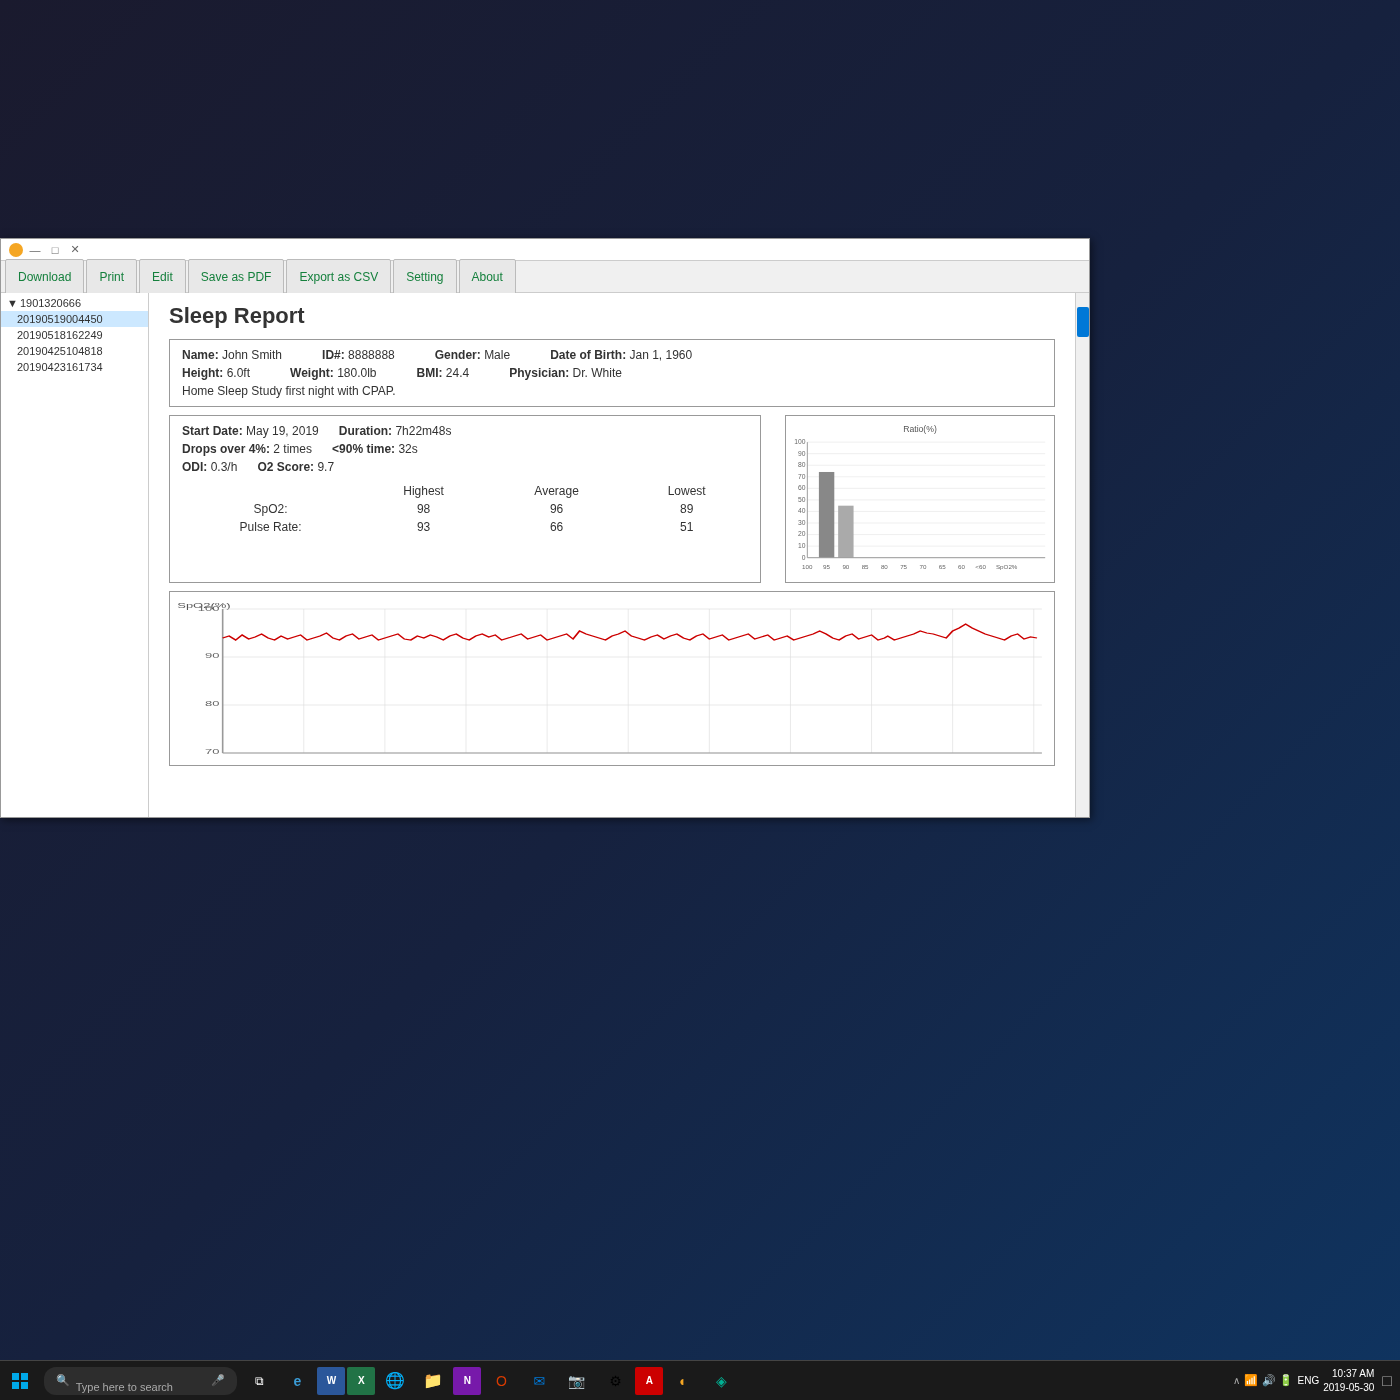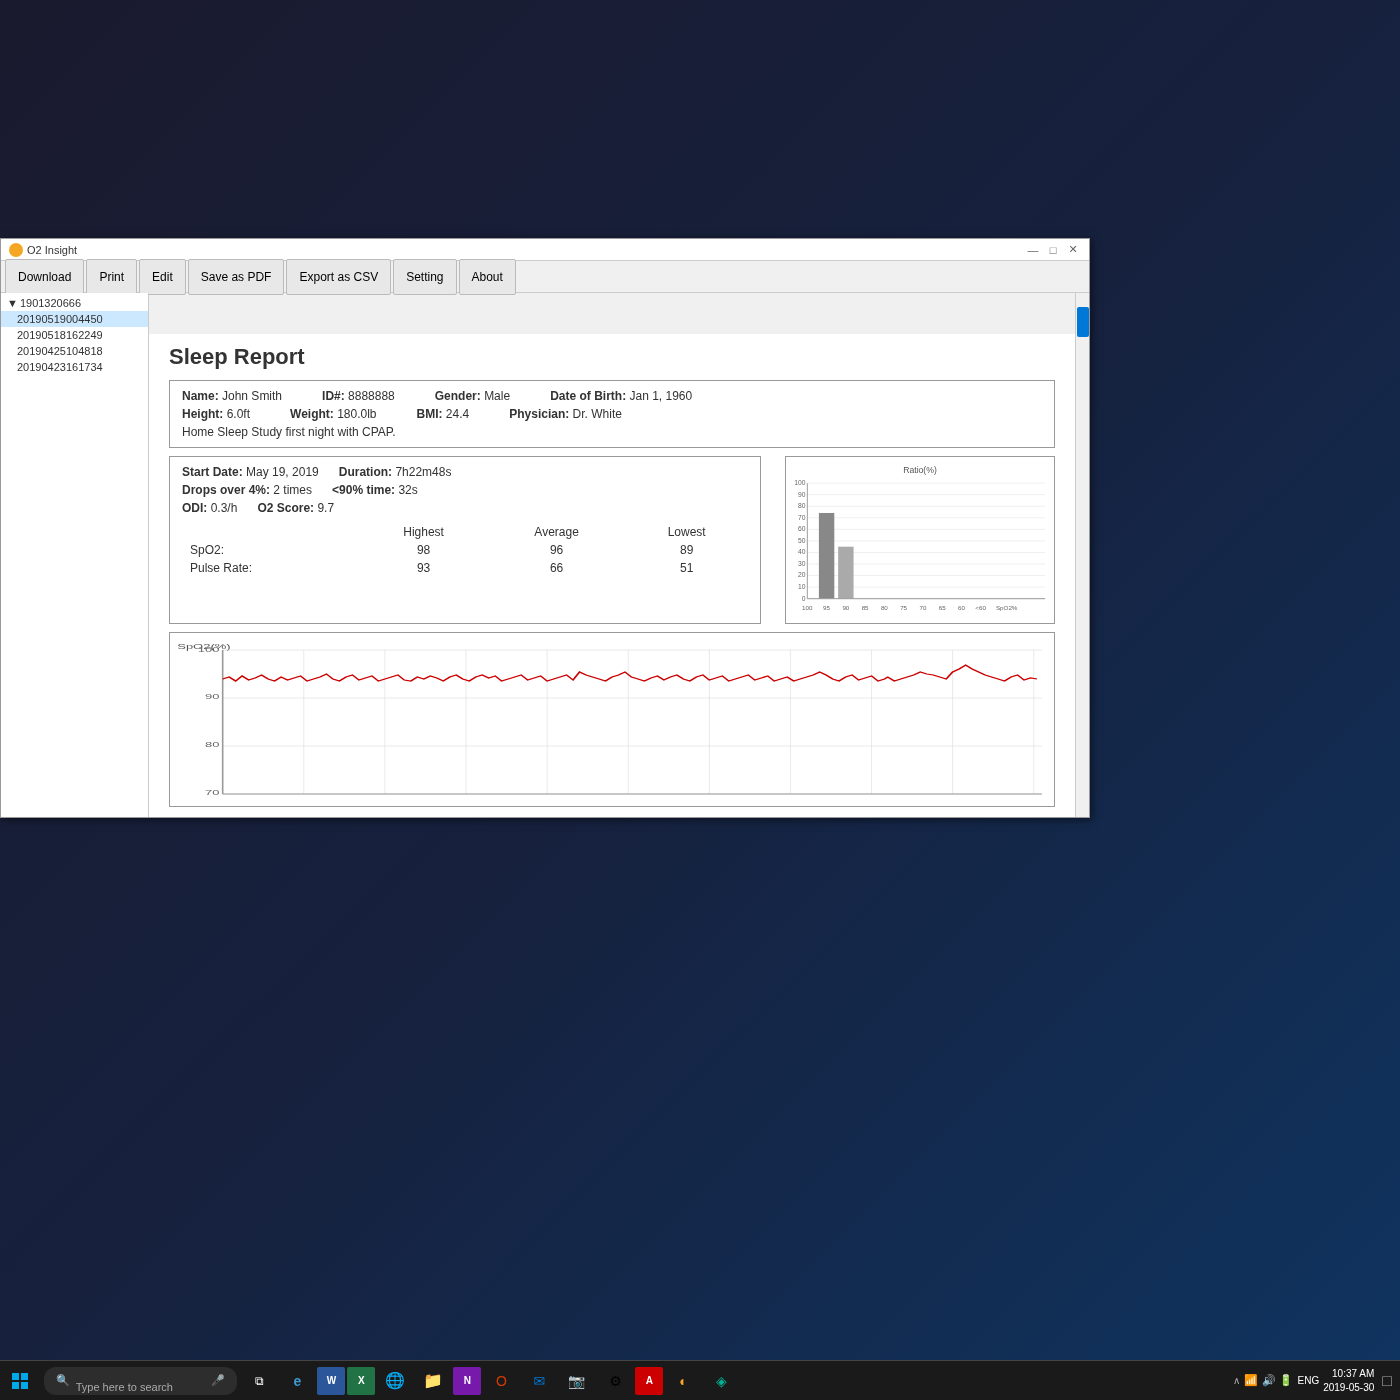--- a/index.html
+++ b/index.html
@@ -78,21 +78,21 @@
       gap: 2px;
     }
 
     .toolbar-btn {
       height: 36px;
       padding: 0 12px;
       background: #e8e8e8;
       border: 1px solid #bbb;
       cursor: pointer;
       font-size: 12px;
-      color: #000000;
+      color: #15803d;
       border-radius: 2px;
     }
 
     
     .main-layout {
       display: flex;
       height: calc(100% - 54px);
     }
 
     
@@ -131,21 +131,20 @@
     .sidebar-item.active {
       background: #cce8ff;
     }
 
     
     .content-area {
       flex: 1;
       background: #fff;
       overflow-y: auto;
       padding: 10px 20px;
-      margin-top: 41px;
     }
 
     
     .scrollbar-right {
       width: 14px;
       background: #f0f0f0;
       border-left: 1px solid #ccc;
       display: flex;
       flex-direction: column;
       align-items: center;
@@ -238,21 +237,21 @@
       padding: 2px 8px;
     }
 
     .stats-table td {
       text-align: center;
       padding: 2px 8px;
       color: #333;
     }
 
     .stats-table td:first-child {
-      text-align: left;
+      text-align: center;
     }
 
     
     .spo2-chart-container {
       border: 1px solid #999;
       background: #fff;
       padding: 4px;
       height: 175px;
       position: relative;
       overflow: hidden;
@@ -362,21 +361,20 @@
   </style>
 </head>
 <body>
 
 <div class="desktop">
 
   <div class="window">
 
     <div class="window-titlebar">
       <span class="app-icon"></span>
-      <span class="window-title">O2 Insight</span>
       <div class="window-controls">
         <button class="window-control-btn">—</button>
         <button class="window-control-btn">□</button>
         <button class="window-control-btn">✕</button>
       </div>
     </div>
 
     <div class="toolbar">
       <button class="toolbar-btn">Download</button>
       <button class="toolbar-btn">Print</button>

